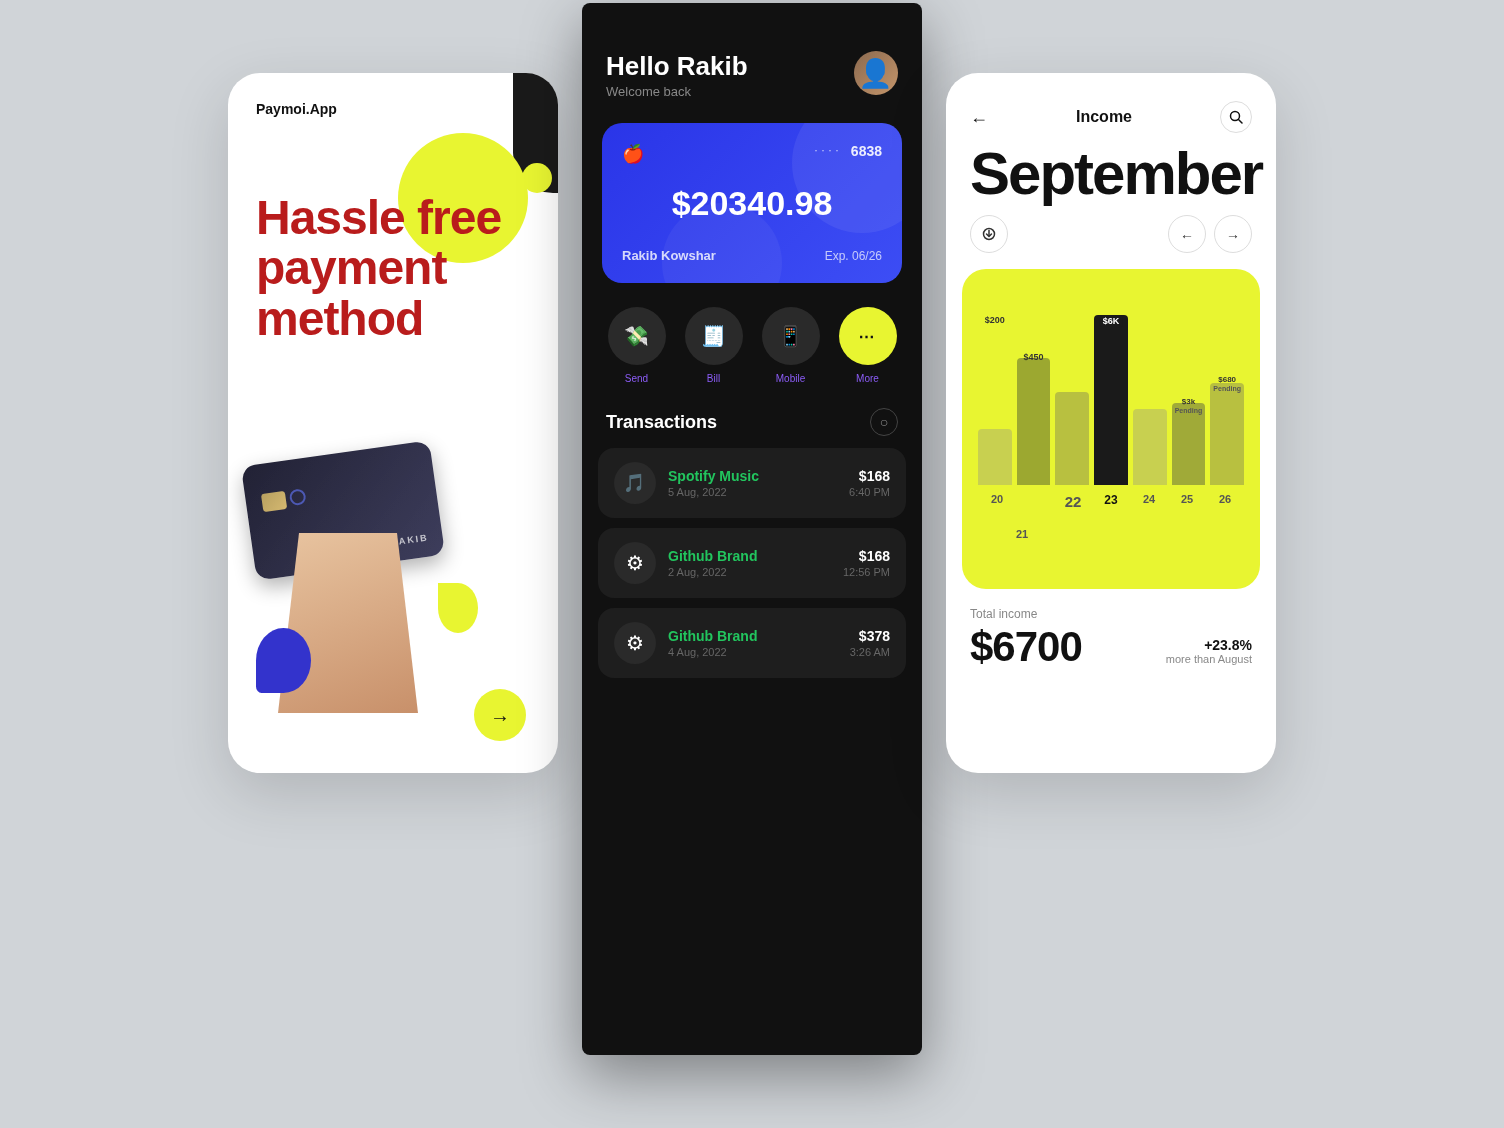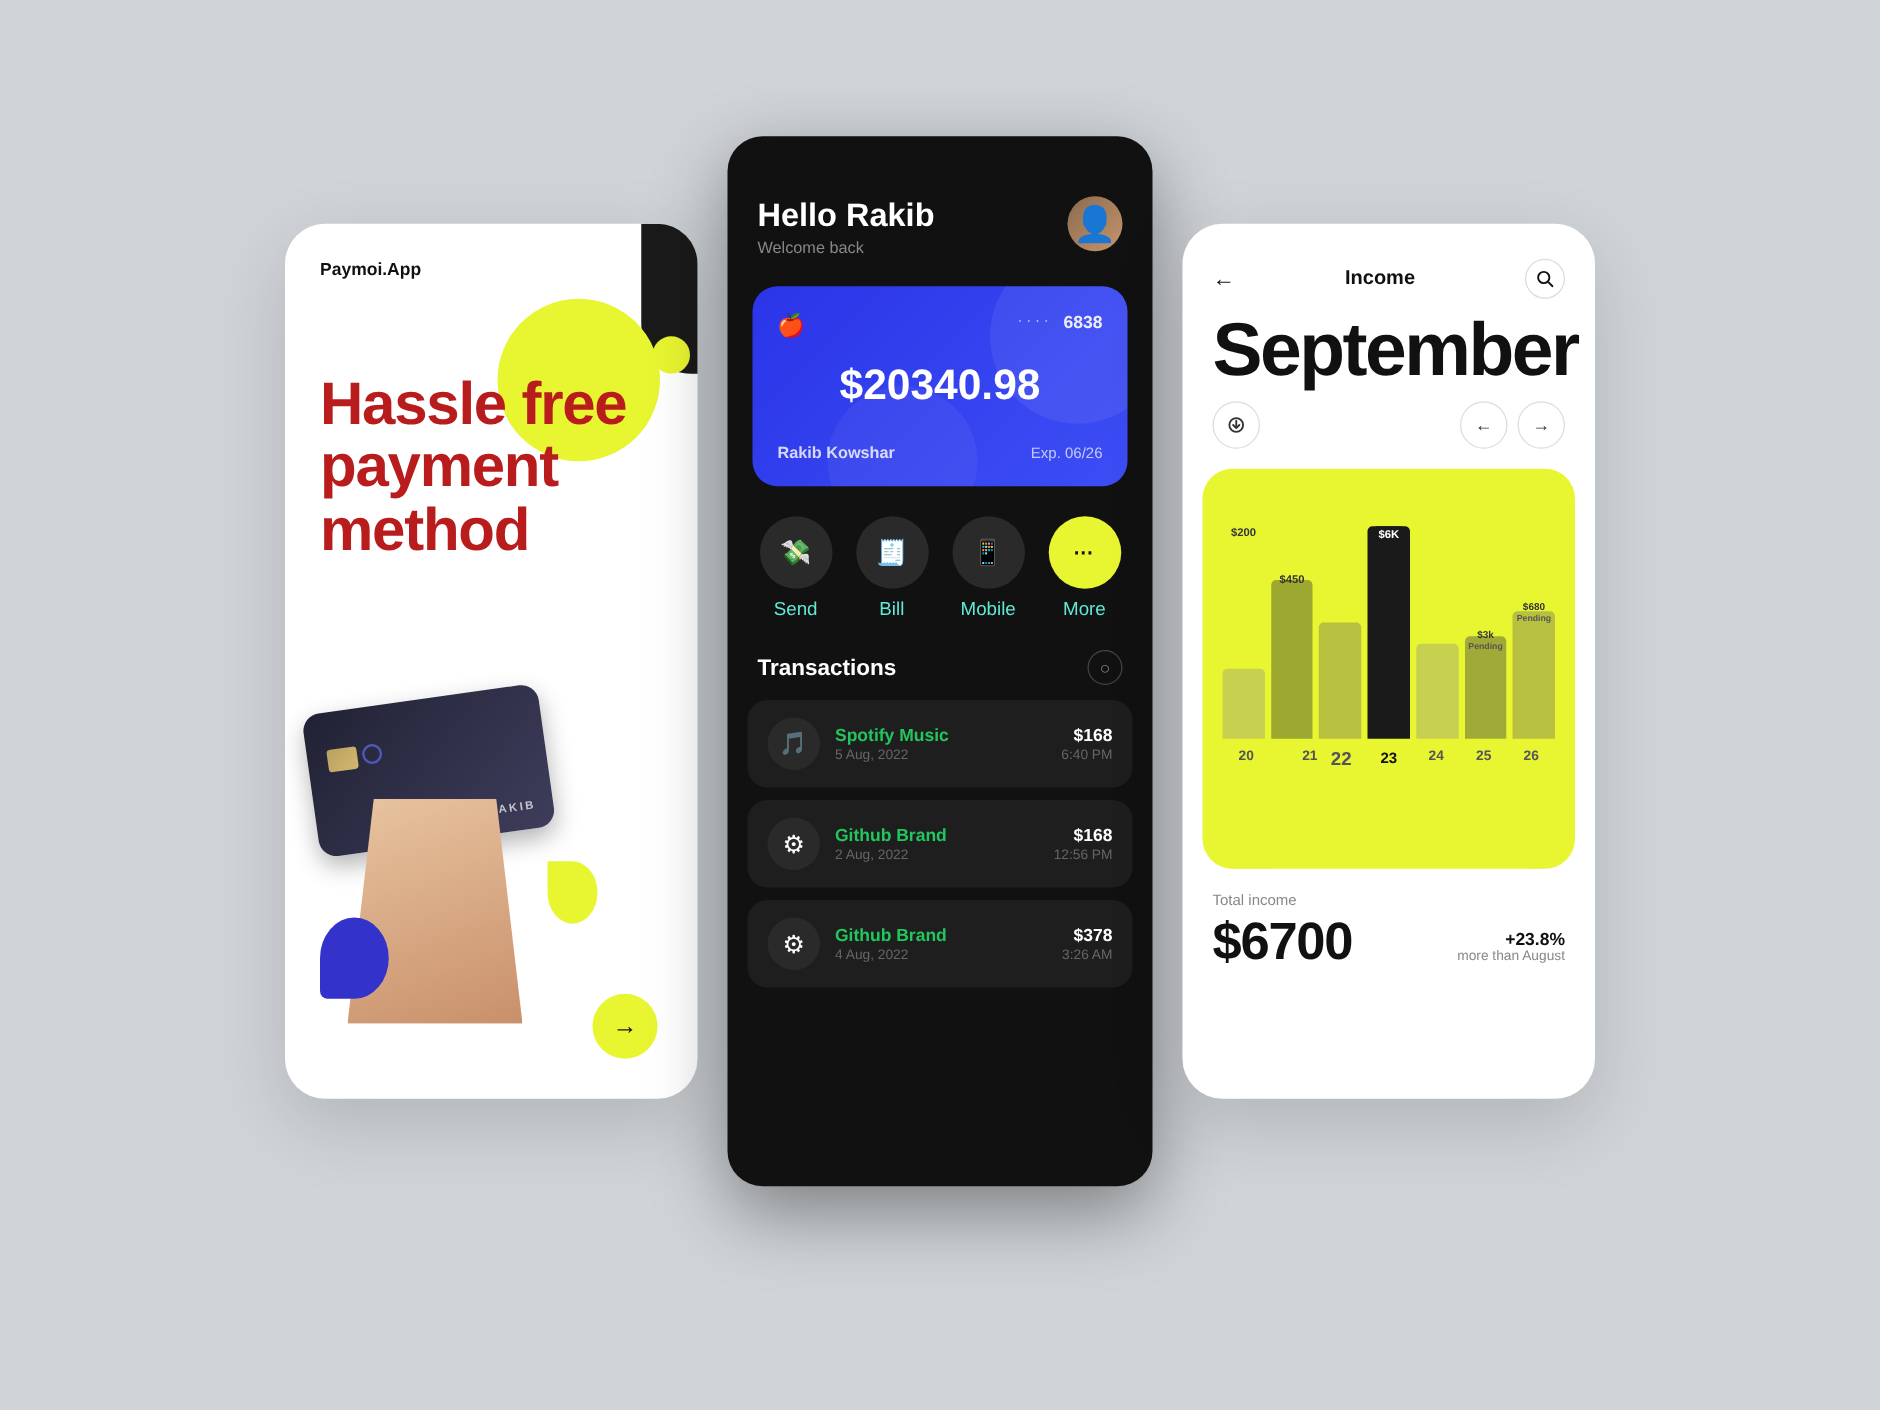--- a/index.html
+++ b/index.html
@@ -161,23 +161,23 @@
       right: 6px;
       width: 30px;
       height: 30px;
       background: #e8f531;
       border-radius: 50%;
     }
 
     
     .screen2 {
       width: 340px;
-      height: 840px;
+      height: 1052px;
       background: #111111;
-      border-radius: 28px;
+      border-radius: 8px;
       overflow: hidden;
       position: relative;
       box-shadow: 0 20px 60px rgba(0,0,0,0.4);
       margin-top: -70px;
     }
     .screen2-header {
       padding: 48px 24px 16px;
       display: flex;
       justify-content: space-between;
       align-items: flex-start;
@@ -298,22 +298,22 @@
       align-items: center;
       justify-content: center;
       font-size: 20px;
       color: white;
     }
     .action-icon.yellow {
       background: #e8f531;
       color: #111;
     }
     .action-label {
-      font-size: 15px;
-      color: #5eead4;
+      font-size: 10px;
+      color: #8b5cf6;
     }
     
     .screen2-transactions-header {
       display: flex;
       justify-content: space-between;
       align-items: center;
       padding: 8px 24px 12px;
     }
     .transactions-title {
       font-size: 18px;
@@ -672,21 +672,21 @@
         </div>
 
         <div style="flex:1;display:flex;flex-direction:column;align-items:center;justify-content:flex-end;height:100%;position:relative;">
           <span style="position:absolute;top:36%;font-size:8px;font-weight:700;color:#333;left:50%;transform:translateX(-50%);white-space:nowrap;text-align:center;line-height:1.1;">$680<br><span style="font-size:7px;color:#555;">Pending</span></span>
           <div style="width:100%;height:60%;background:#b8c040;border-radius:4px 4px 0 0;"></div>
         </div>
       </div>
 
       <div style="display:flex;justify-content:space-around;padding:8px 0 0;">
         <span style="flex:1;text-align:center;font-size:11px;color:#555;font-weight:600;">20</span>
-        <span style="flex:1;text-align:right;font-size:11px;color:#555;font-weight:600;">21</span>
+        <span style="flex:1;text-align:left;font-size:11px;color:#555;font-weight:600;margin-top:35px;">21</span>
         <span style="flex:1;text-align:center;font-size:15px;color:#555;font-weight:600;">22</span>
         <span style="flex:1;text-align:center;font-size:12px;color:#111;font-weight:800;">23</span>
         <span style="flex:1;text-align:center;font-size:11px;color:#555;font-weight:600;">24</span>
         <span style="flex:1;text-align:center;font-size:11px;color:#555;font-weight:600;">25</span>
         <span style="flex:1;text-align:center;font-size:11px;color:#555;font-weight:600;">26</span>
       </div>
     </div>
 
     <div class="screen3-total">
       <div class="screen3-total-label">Total income</div>

